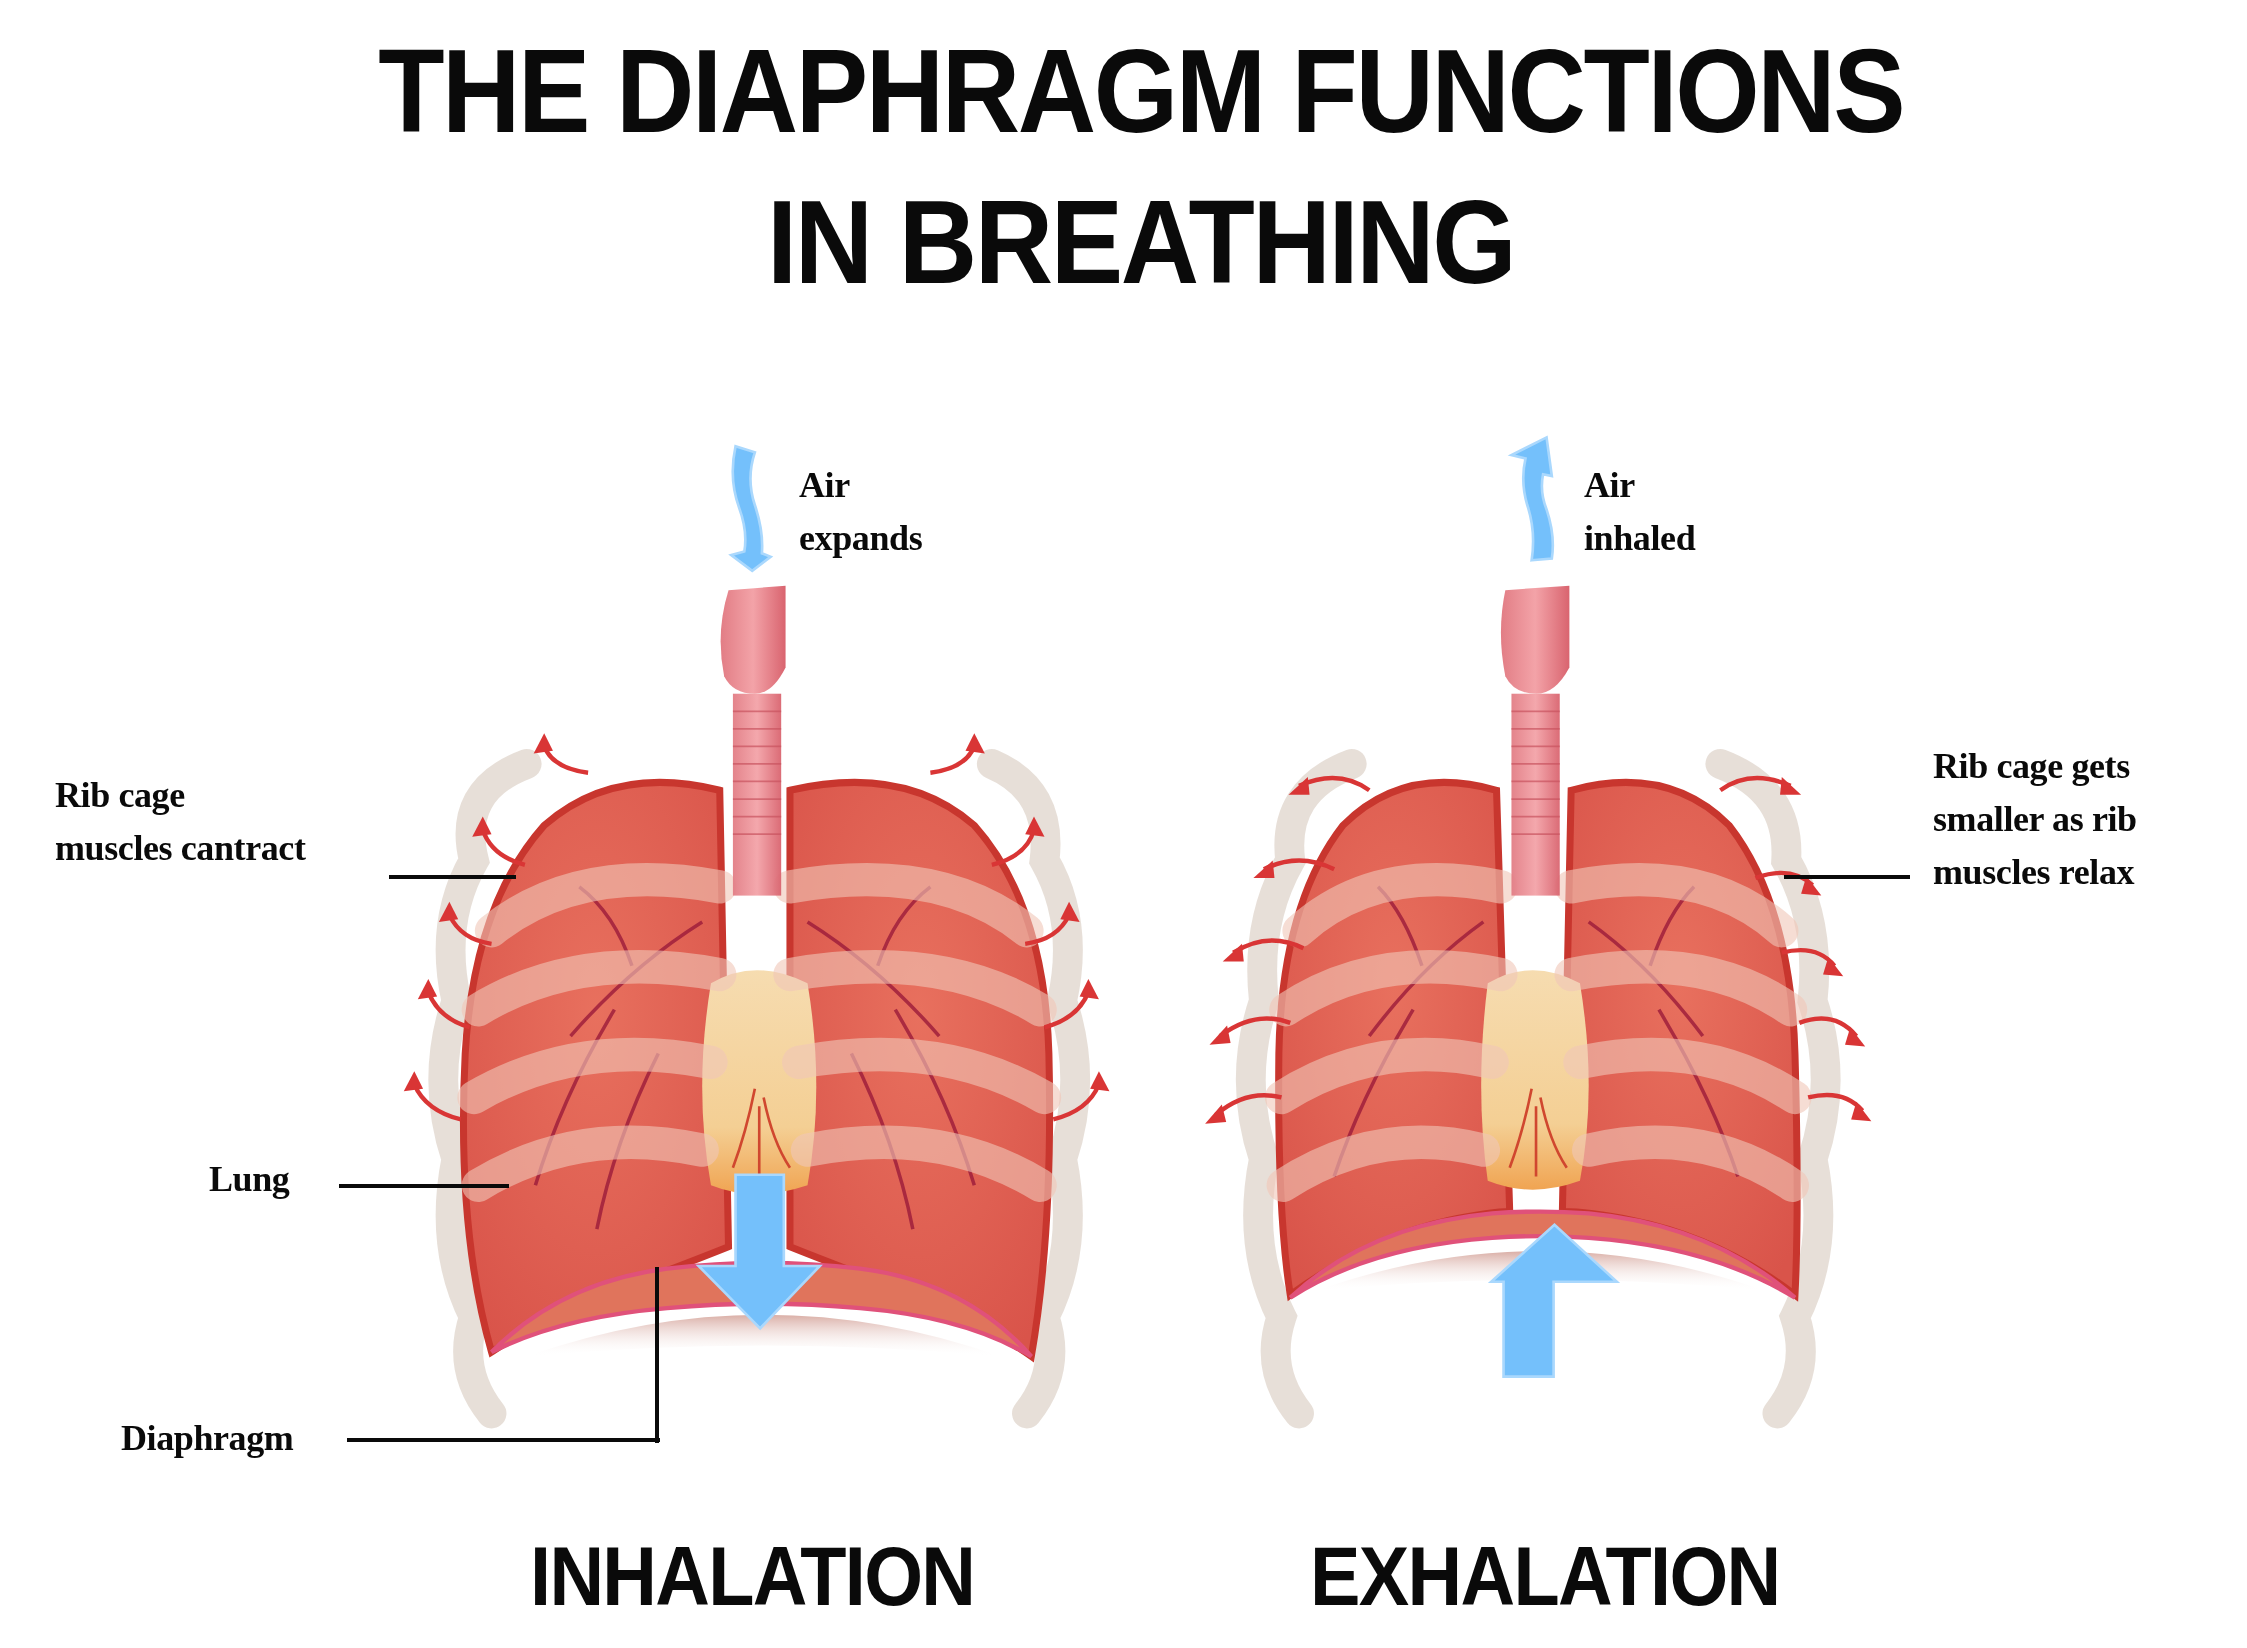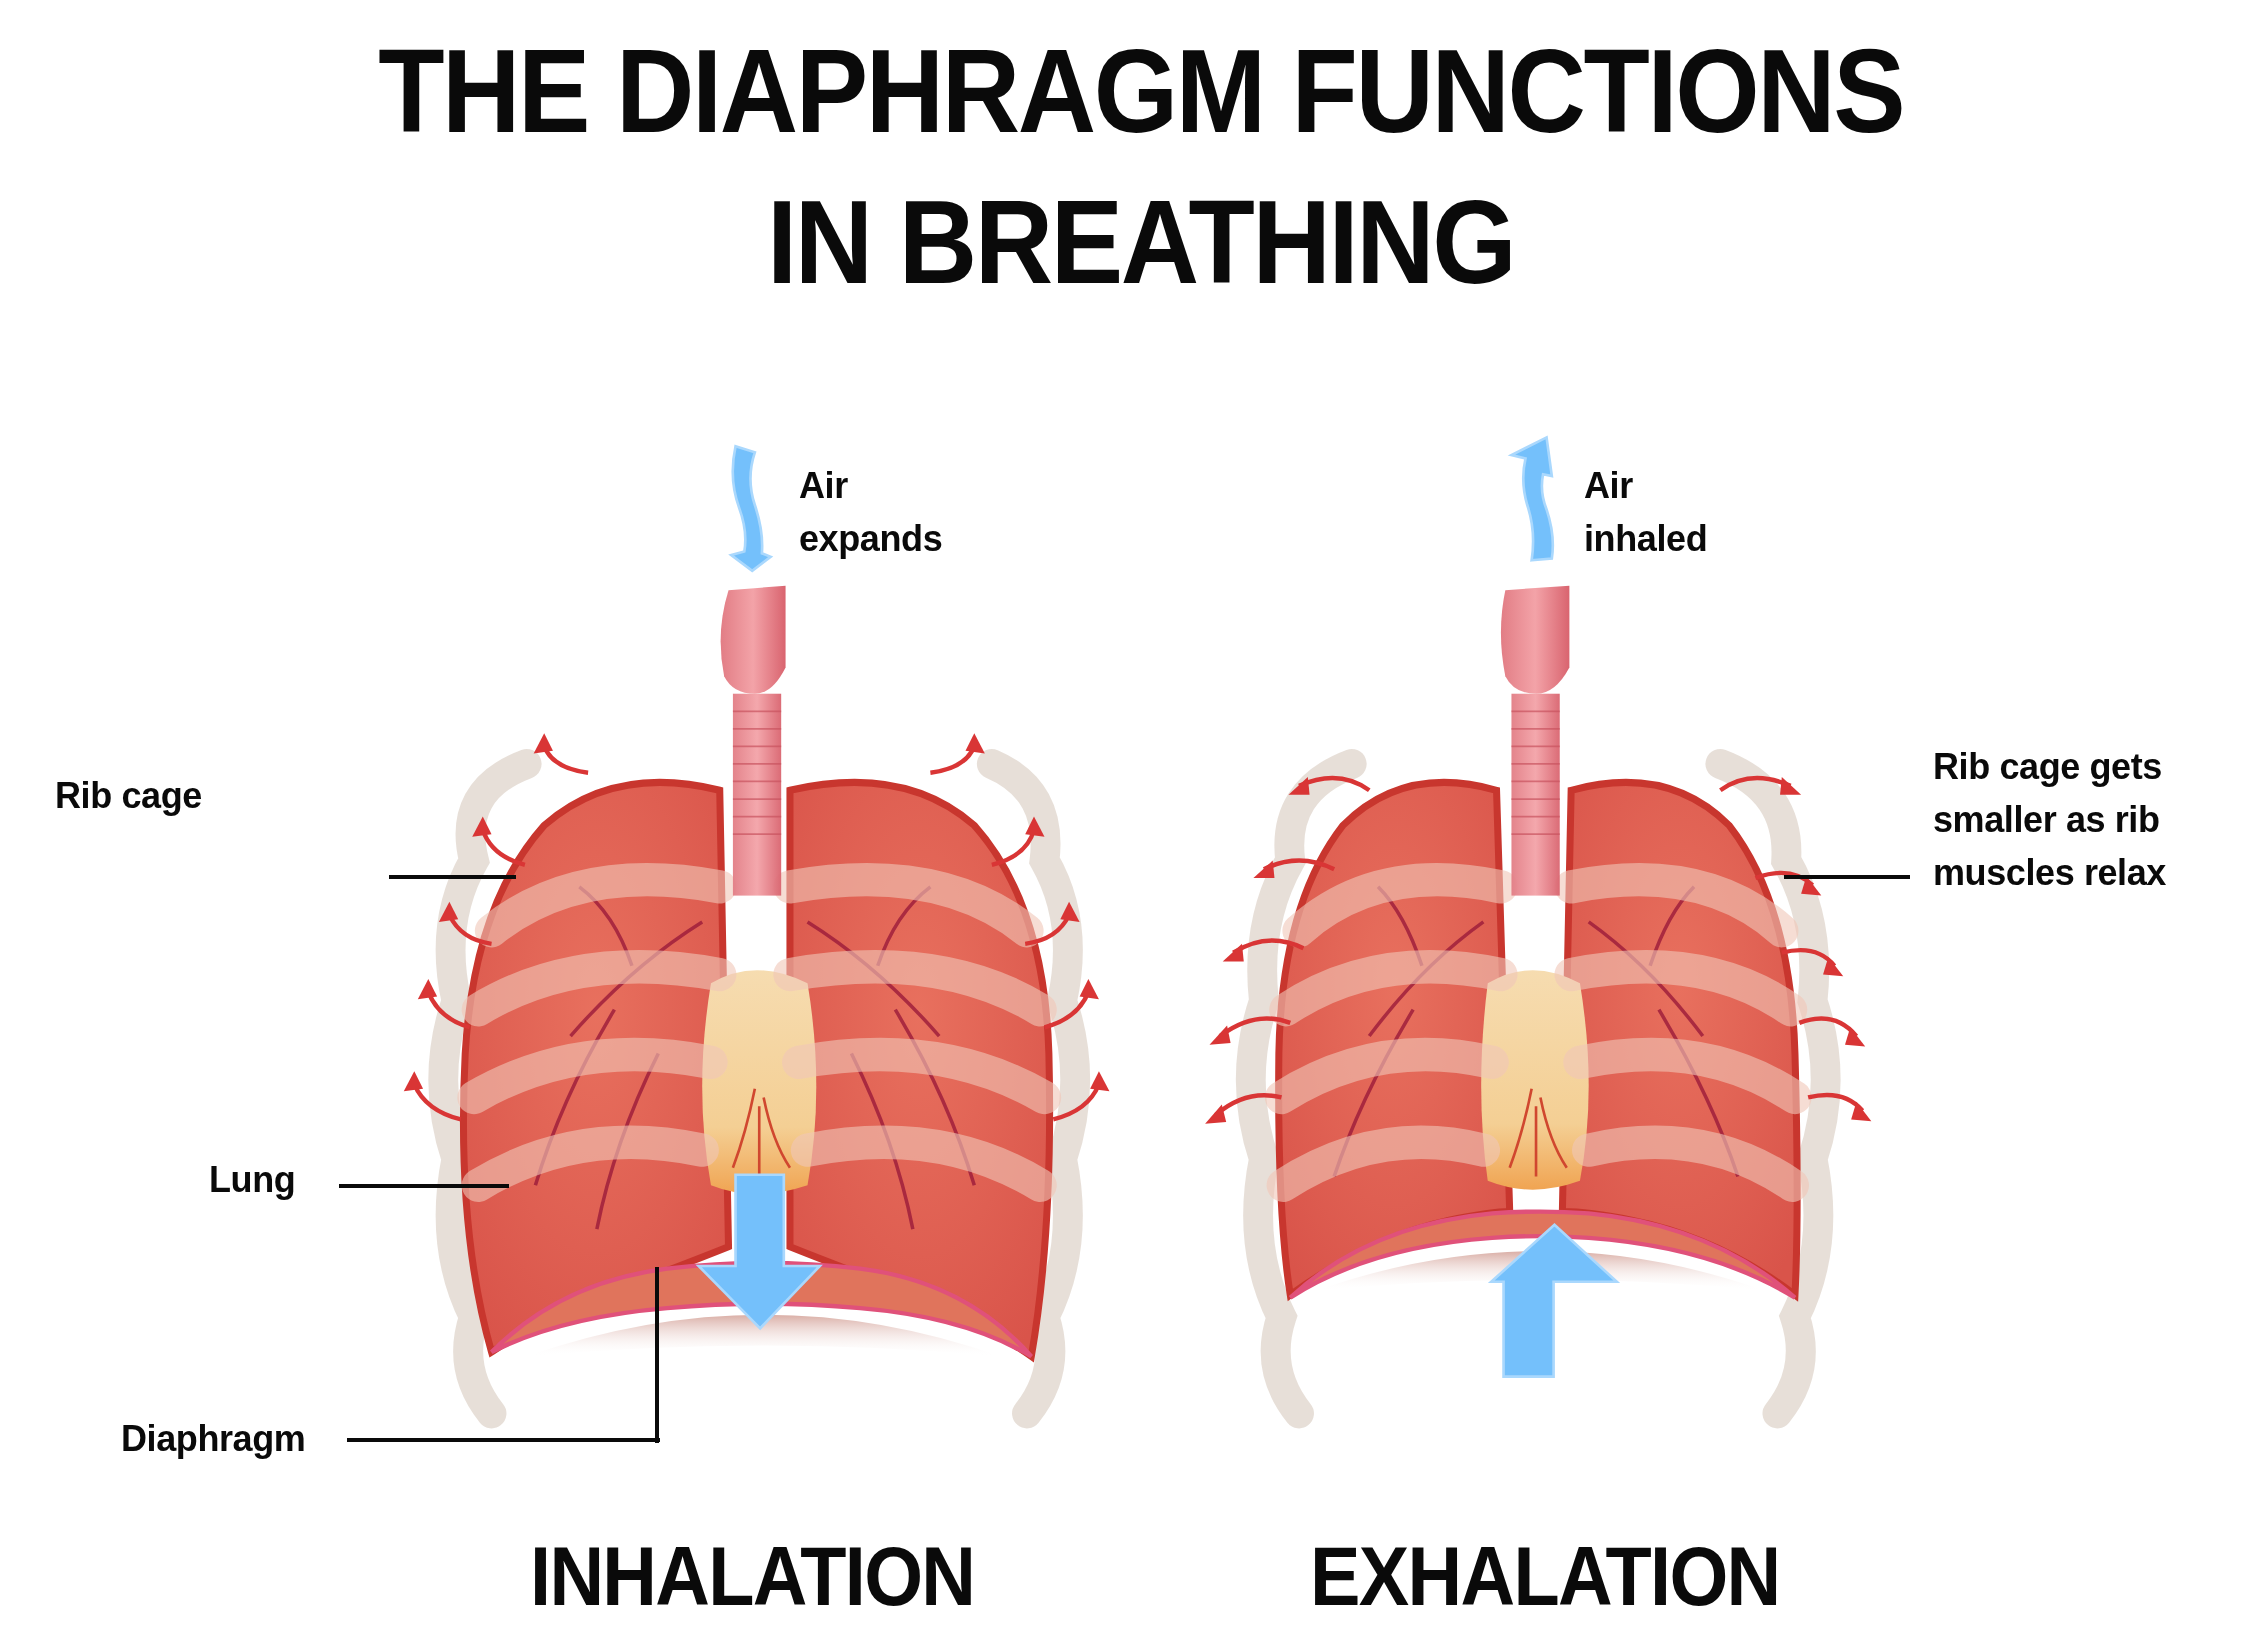--- a/index.html
+++ b/index.html
@@ -4,21 +4,21 @@
 <style>
   html, body { margin: 0; padding: 0; background: #ffffff; }
   body { width: 2247px; height: 1649px; position: relative; overflow: hidden;
          font-family: "Liberation Sans", "DejaVu Sans", sans-serif; color: #0a0a0a; }
   .title { position: absolute; left: 0; width: 2247px; text-align: center;
            font-weight: 700; font-size: 118px; line-height: 1; letter-spacing: -2.6px;
            transform: scaleX(0.92); transform-origin: 1339px 0; white-space: nowrap; }
   .t1 { top: 32px; }
   .t2 { top: 183px; }
   .lbl { position: absolute; font-weight: 700; font-size: 36px; line-height: 53px;
-         white-space: nowrap; letter-spacing: -0.4px; }
+         white-space: nowrap; letter-spacing: -0.4px; font-family: Liberation Serif, serif; }
   .lbl span { display: block; }
   .section { position: absolute; font-weight: 700; font-size: 84px; line-height: 1;
              letter-spacing: -1.8px; white-space: nowrap; transform: scaleX(0.9); transform-origin: 0 0; }
   .line { position: absolute; background: #0a0a0a; }
   svg.fig { position: absolute; overflow: visible; }
 </style>
 </head>
 <body>
 
 <div class="title t1">THE DIAPHRAGM FUNCTIONS</div>
@@ -196,20 +196,21 @@
   <span>Air</span>
   <span>expands</span>
 </div>
 <div class="lbl" style="left:1584px; top:459px;">
   <span>Air</span>
   <span>inhaled</span>
 </div>
 
 <div class="lbl" style="left:55px; top:769px;">
   <span>Rib cage</span>
+  <span>muscles cantract</span>
 </div>
 <div class="line" style="left:389px; top:875px; width:127px; height:4.4px;"></div>
 
 <div class="lbl" style="left:1933px; top:740px;">
   <span>Rib cage gets</span>
   <span>smaller as rib</span>
   <span>muscles relax</span>
 </div>
 <div class="line" style="left:1784px; top:875px; width:126px; height:4.4px;"></div>
 

